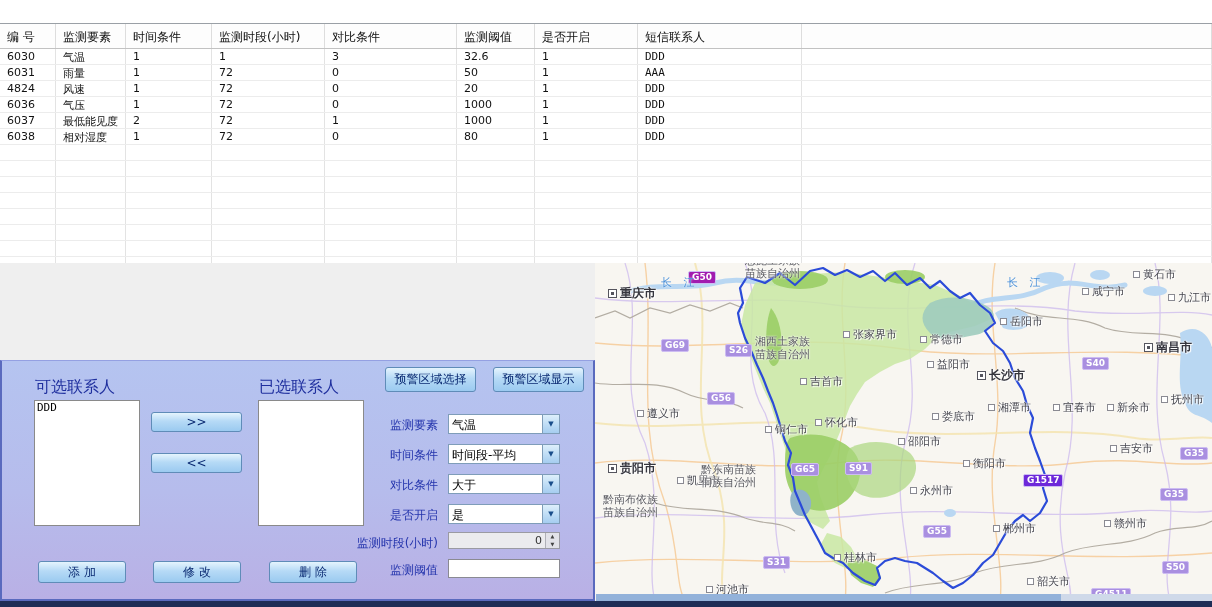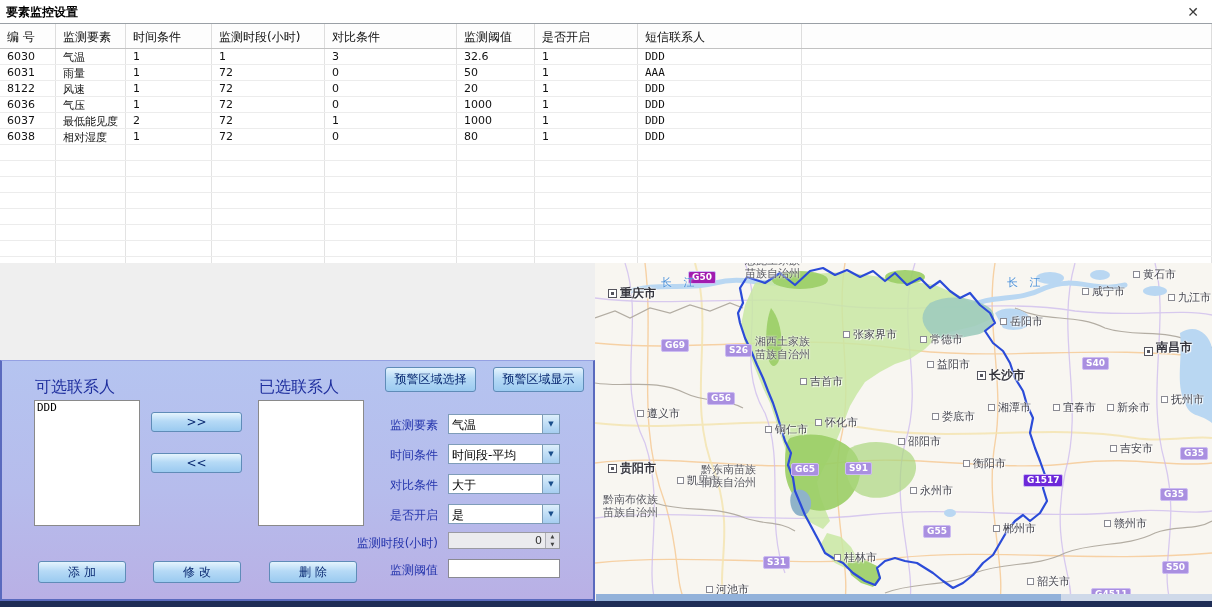--- a/index.html
+++ b/index.html
@@ -63,24 +63,20 @@
     text-shadow:0 0 2px #fff;}
   .mapscroll{position:absolute;left:596px;top:594px;width:616px;height:7px;background:#cfd9e9;}
   .mapscroll .thumb{width:465px;height:7px;background:#93b2da;}
   .darkbar{position:absolute;left:0;top:601px;width:1212px;height:6px;background:#1f2d56;}
 </style>
 </head>
 <body>
 
 <div class="window">
 
-  <div class="titlebar">
-    <div class="wtitle">要素监控设置</div>
-    <div class="wclose">✕</div>
-  </div>
 
   <div class="grid">
     <div class="grid-head">
         <div class="hcell" style="flex: 0 0 56px;">编  号</div>
         <div class="hcell" style="flex: 0 0 70px;">监测要素</div>
         <div class="hcell" style="flex: 0 0 86px;">时间条件</div>
         <div class="hcell" style="flex: 0 0 113px;">监测时段(小时)</div>
         <div class="hcell" style="flex: 0 0 132px;">对比条件</div>
         <div class="hcell" style="flex: 0 0 78px;">监测阈值</div>
         <div class="hcell" style="flex: 0 0 103px;">是否开启</div>
@@ -104,21 +100,21 @@
           <div class="gcell" style="flex: 0 0 70px;">雨量</div>
           <div class="gcell" style="flex: 0 0 86px;">1</div>
           <div class="gcell" style="flex: 0 0 113px;">72</div>
           <div class="gcell" style="flex: 0 0 132px;">0</div>
           <div class="gcell" style="flex: 0 0 78px;">50</div>
           <div class="gcell" style="flex: 0 0 103px;">1</div>
           <div class="gcell mono" style="flex: 0 0 164px;">AAA</div>
           <div class="gcell" style="flex: 0 0 410px;"></div>
         </div>
         <div class="grow">
-          <div class="gcell" style="flex: 0 0 56px;">8122</div>
+          <div class="gcell" style="flex: 0 0 56px;">4824</div>
           <div class="gcell" style="flex: 0 0 70px;">风速</div>
           <div class="gcell" style="flex: 0 0 86px;">1</div>
           <div class="gcell" style="flex: 0 0 113px;">72</div>
           <div class="gcell" style="flex: 0 0 132px;">0</div>
           <div class="gcell" style="flex: 0 0 78px;">20</div>
           <div class="gcell" style="flex: 0 0 103px;">1</div>
           <div class="gcell mono" style="flex: 0 0 164px;">DDD</div>
           <div class="gcell" style="flex: 0 0 410px;"></div>
         </div>
         <div class="grow">
@@ -384,21 +380,21 @@
           <div class="tx">张家界市</div>
         </div>
         <div class="city" style="left: 325px; top: 69px;">
           <div class="mk"></div>
           <div class="tx">常德市</div>
         </div>
         <div class="city" style="left: 332px; top: 94px;">
           <div class="mk"></div>
           <div class="tx">益阳市</div>
         </div>
-        <div class="city big" style="left: 549px; top: 76px; align-items: flex-end;">
+        <div class="city big" style="left: 549px; top: 76px;">
           <div class="mk"></div>
           <div class="tx">南昌市</div>
         </div>
         <div class="city big" style="left: 382px; top: 104px;">
           <div class="mk"></div>
           <div class="tx">长沙市</div>
         </div>
         <div class="city" style="left: 205px; top: 111px;">
           <div class="mk"></div>
           <div class="tx">吉首市</div>

